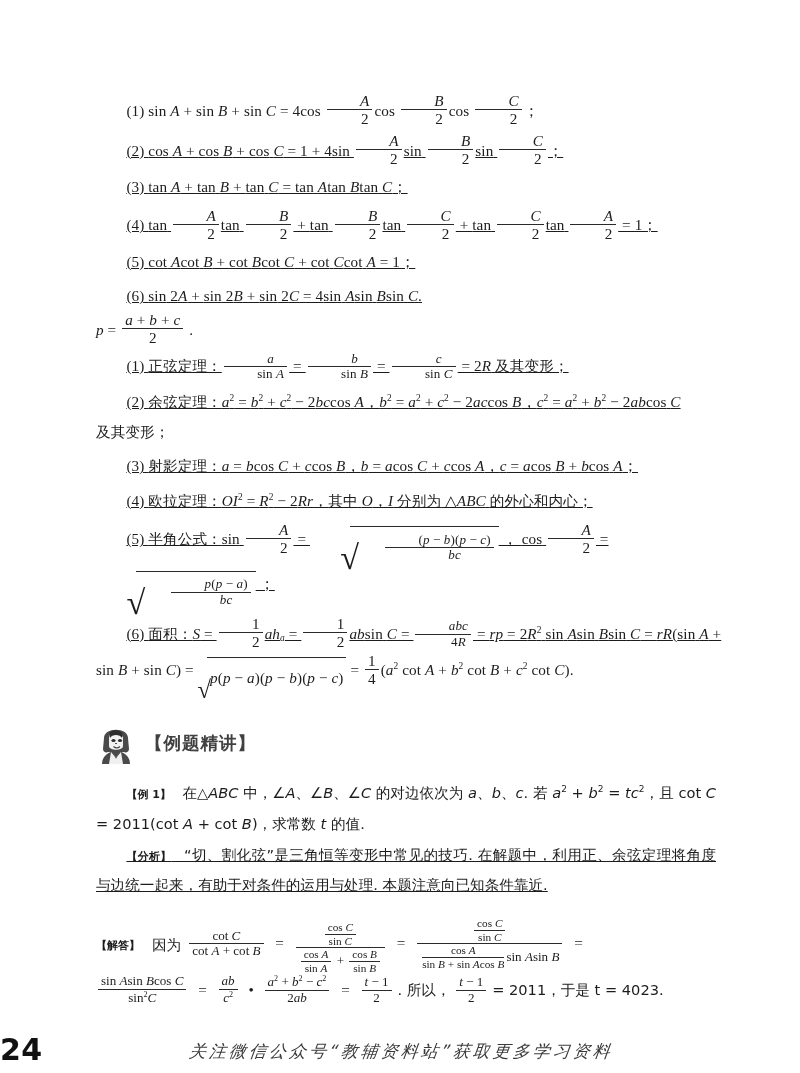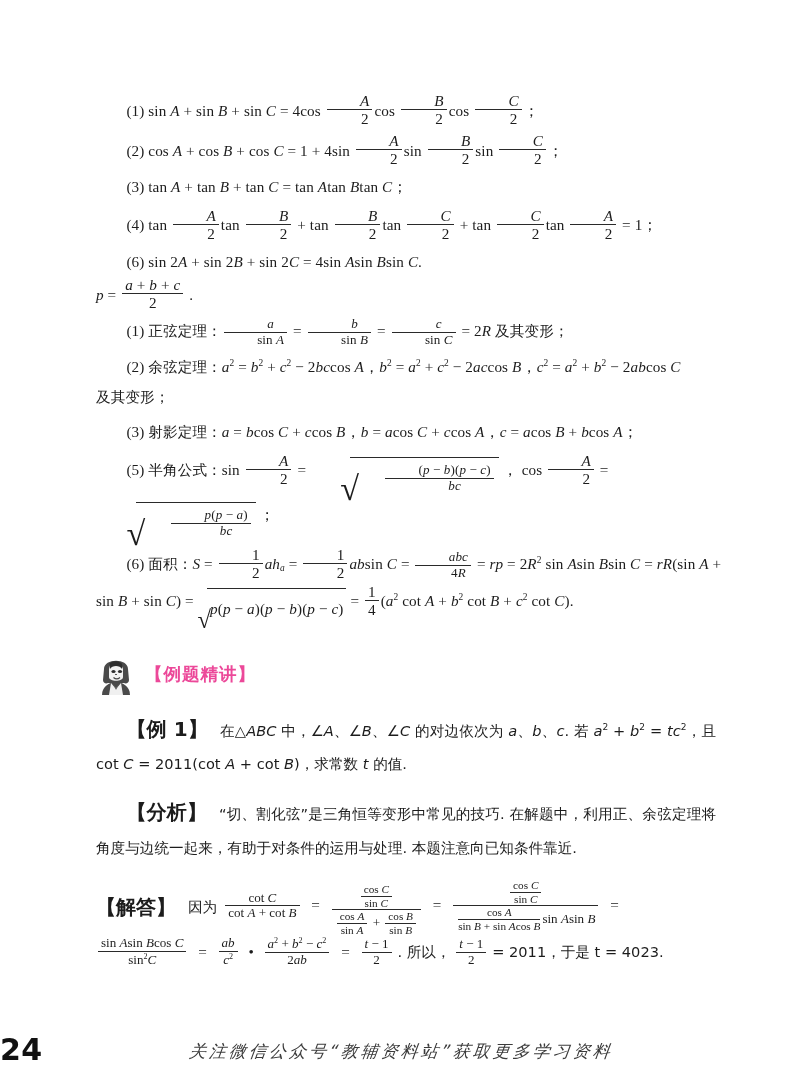--- a/index.html
+++ b/index.html
@@ -75,44 +75,44 @@
   }
   .ind { text-indent: 2em; }
   .para {
     font-size: 15.2px;
     line-height: 2.02;
     margin: 0;
     text-align: justify;
   }
   .zh { font-family: "DejaVu Sans", "Liberation Sans", sans-serif; font-size: 14.6px; }
 
-  .item { margin-top: 5px; }
+  .item { margin-top: 5px; text-decoration: underline; }
   .item-5 { margin-top: 10px; }
 
   
   .sec-head {
     margin-top: 26px;
     display: flex;
     align-items: center;
     gap: 9px;
   }
   .mascot { width: 40px; height: 42px; flex: 0 0 auto; }
   .sec-title {
     font-family: "DejaVu Sans", "Liberation Sans", sans-serif;
     font-weight: bold;
     font-size: 17.5px;
     letter-spacing: 1px;
-    color: #ec4899;
+    color: #404040;
   }
 
   .ex-block { margin-top: 14px; }
   .tag {
     font-family: "DejaVu Sans", "Liberation Sans", sans-serif;
     font-weight: bold;
-    font-size: 20px;
+    font-size: 11px;
   }
 
   .soln-row {
     display: flex;
     align-items: center;
     flex-wrap: nowrap;
     font-size: 15.2px;
     margin-top: 16px;
     white-space: nowrap;
   }
@@ -178,20 +178,23 @@
 
     <div class="line ind item">
       <span class="m">(4) <span class="up">tan</span> <span class="frac"><span class="num it">A</span><span class="den">2</span></span><span class="up">tan</span>
       <span class="frac"><span class="num it">B</span><span class="den">2</span></span> + <span class="up">tan</span>
       <span class="frac"><span class="num it">B</span><span class="den">2</span></span><span class="up">tan</span>
       <span class="frac"><span class="num it">C</span><span class="den">2</span></span> + <span class="up">tan</span>
       <span class="frac"><span class="num it">C</span><span class="den">2</span></span><span class="up">tan</span>
       <span class="frac"><span class="num it">A</span><span class="den">2</span></span> = 1；</span>
     </div>
 
+    <div class="line ind item">
+      <span class="m">(5) <span class="up">cot</span> <span class="it">A</span><span class="up">cot</span> <span class="it">B</span> + <span class="up">cot</span> <span class="it">B</span><span class="up">cot</span> <span class="it">C</span> + <span class="up">cot</span> <span class="it">C</span><span class="up">cot</span> <span class="it">A</span> = 1；</span>
+    </div>
 
     <div class="line ind item">
       <span class="m">(6) <span class="up">sin</span> 2<span class="it">A</span> + <span class="up">sin</span> 2<span class="it">B</span> + <span class="up">sin</span> 2<span class="it">C</span> = 4<span class="up">sin</span> <span class="it">A</span><span class="up">sin</span> <span class="it">B</span><span class="up">sin</span> <span class="it">C</span>.</span>
     </div>
 
     <div class="line">
       <span class="m"><span class="it">p</span> = <span class="frac"><span class="num"><span class="it">a</span> + <span class="it">b</span> + <span class="it">c</span></span><span class="den">2</span></span> .</span>
     </div>
 
     <div class="line ind item">
@@ -204,20 +207,23 @@
       <span class="m">(2) <span class="zh">余弦定理：</span><span class="it">a</span><sup class="e">2</sup> = <span class="it">b</span><sup class="e">2</sup> + <span class="it">c</span><sup class="e">2</sup> − 2<span class="it">bc</span><span class="up">cos</span> <span class="it">A</span>，<span class="it">b</span><sup class="e">2</sup> = <span class="it">a</span><sup class="e">2</sup> + <span class="it">c</span><sup class="e">2</sup> − 2<span class="it">ac</span><span class="up">cos</span> <span class="it">B</span>，<span class="it">c</span><sup class="e">2</sup> = <span class="it">a</span><sup class="e">2</sup> + <span class="it">b</span><sup class="e">2</sup> − 2<span class="it">ab</span><span class="up">cos</span> <span class="it">C</span></span>
     </div>
     <div class="line">
       <span class="zh">及其变形；</span>
     </div>
 
     <div class="line ind item">
       <span class="m">(3) <span class="zh">射影定理：</span><span class="it">a</span> = <span class="it">b</span><span class="up">cos</span> <span class="it">C</span> + <span class="it">c</span><span class="up">cos</span> <span class="it">B</span>，<span class="it">b</span> = <span class="it">a</span><span class="up">cos</span> <span class="it">C</span> + <span class="it">c</span><span class="up">cos</span> <span class="it">A</span>，<span class="it">c</span> = <span class="it">a</span><span class="up">cos</span> <span class="it">B</span> + <span class="it">b</span><span class="up">cos</span> <span class="it">A</span>；</span>
     </div>
 
+    <div class="line ind item">
+      <span class="m">(4) <span class="zh">欧拉定理：</span><span class="it">OI</span><sup class="e">2</sup> = <span class="it">R</span><sup class="e">2</sup> − 2<span class="it">Rr</span>，<span class="zh">其中</span> <span class="it">O</span>，<span class="it">I</span> <span class="zh">分别为</span> △<span class="it">ABC</span> <span class="zh">的外心和内心；</span></span>
+    </div>
 
     <div class="line ind item" style="line-height:2.45;">
       <span class="m">(5) <span class="zh">半角公式：</span><span class="up">sin</span> <span class="frac"><span class="num it">A</span><span class="den">2</span></span> =
       <span class="rad tall"><span class="sign">√</span><span class="body"><span class="frac sm"><span class="num">(<span class="it">p</span> − <span class="it">b</span>)(<span class="it">p</span> − <span class="it">c</span>)</span><span class="den it">bc</span></span></span></span> ，
       <span class="up">cos</span> <span class="frac"><span class="num it">A</span><span class="den">2</span></span> =
       <span class="rad tall"><span class="sign">√</span><span class="body"><span class="frac sm"><span class="num"><span class="it">p</span>(<span class="it">p</span> − <span class="it">a</span>)</span><span class="den it">bc</span></span></span></span> ；</span>
     </div>
 
     <div class="line ind item" style="line-height:2.35; white-space:nowrap;">
       <span class="m">(6) <span class="zh">面积：</span><span class="it">S</span> = <span class="frac"><span class="num">1</span><span class="den">2</span></span><span class="it">ah</span><sub class="e it">a</sub> =
@@ -246,21 +252,21 @@
         </svg>
       </span>
       <span class="sec-title">【例题精讲】</span>
     </div>
 
     <div class="para ind ex-block">
       <span class="tag">【例 1】</span>
       &nbsp;&nbsp;<span class="zh">在△<span class="it">ABC</span> 中，∠<span class="it">A</span>、∠<span class="it">B</span>、∠<span class="it">C</span> 的对边依次为 <span class="it">a</span>、<span class="it">b</span>、<span class="it">c</span>. 若 <span class="it">a</span><sup class="e">2</sup> + <span class="it">b</span><sup class="e">2</sup> = <span class="it">tc</span><sup class="e">2</sup>，且 <span class="up">cot</span> <span class="it">C</span> = 2011(<span class="up">cot</span> <span class="it">A</span> + <span class="up">cot</span> <span class="it">B</span>)，求常数 <span class="it">t</span> 的值.</span>
     </div>
 
-    <div class="para ind" style="margin-top:12px;">
+    <div class="para ind" style="text-decoration:underline;">
       <span class="tag">【分析】</span>
       &nbsp;&nbsp;<span class="zh">“切、割化弦”是三角恒等变形中常见的技巧. 在解题中，利用正、余弦定理将角度与边统一起来，有助于对条件的运用与处理. 本题注意向已知条件靠近.</span>
     </div>
 
     <div class="soln-row">
       <span class="tag">【解答】</span>
       <span class="zh lead">因为</span>
       <span class="m">
         <span class="frac sm"><span class="num"><span class="up">cot</span> <span class="it">C</span></span><span class="den"><span class="up">cot</span> <span class="it">A</span> + <span class="up">cot</span> <span class="it">B</span></span></span>
         <span class="eqsign">=</span>

